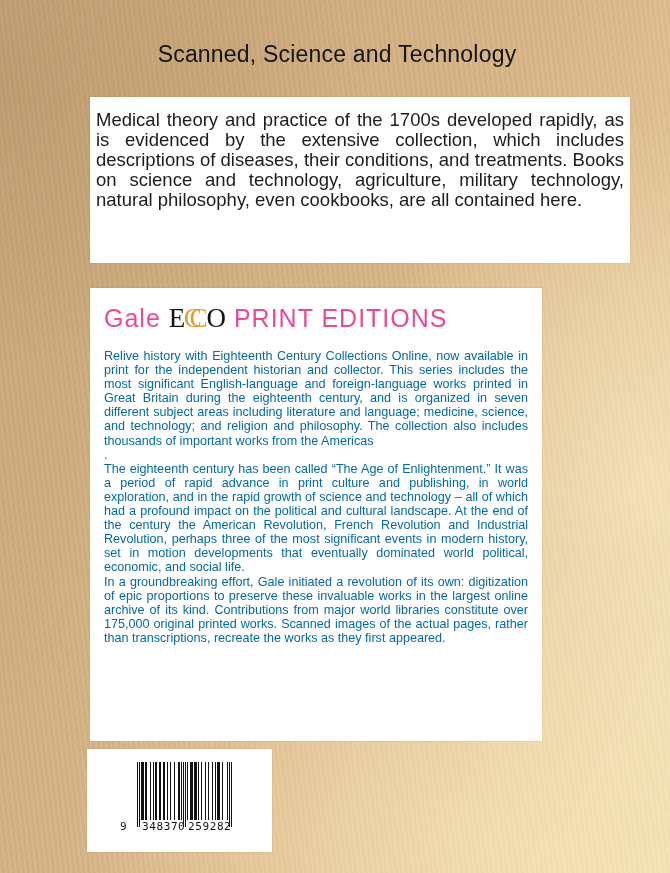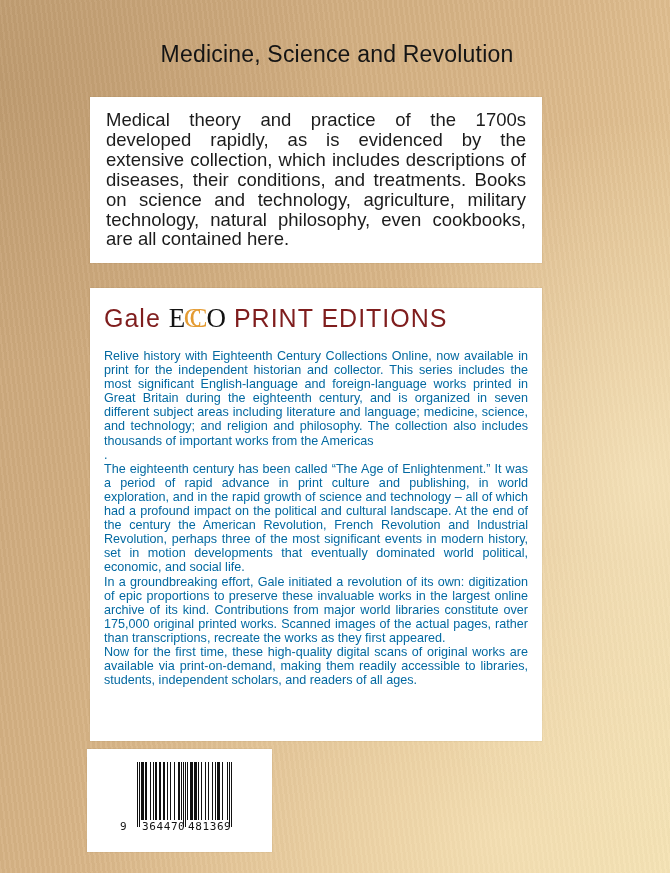--- a/index.html
+++ b/index.html
@@ -22,29 +22,29 @@
     font-size:23px; letter-spacing:0.2px;
     color:#141414;
   }
   .whitebox {
     position:absolute;
     background:#ffffff;
     box-sizing:border-box;
     overflow:hidden;
     box-shadow:0 0 1px rgba(90,60,20,0.25);
   }
-  .summary-box { left:90px; top:97px; width:452px; height:166px; padding:13px 16px; }
+  .summary-box { left:90px; top:97px; width:540px; height:166px; padding:13px 6px; }
   .summary-text {
     font-size:18.5px; line-height:19.9px;
     text-align:justify; color:#1c1c1c;
   }
   .publisher-box { left:90px; top:288px; width:452px; height:453px; padding:12px 14px; }
   .brand-line { margin:3px 0 15px 0; white-space:nowrap; }
   .brand-sans {
-    font-size:25px; color:#7f1d1d; letter-spacing:1px; font-weight:500;text-align:right;
+    font-size:25px; color:#ec4899; letter-spacing:1px; font-weight:500;text-align:right;
   }
   .brand-serif {
     font-family:"Liberation Serif", serif;
     font-size:27px; color:#131313; letter-spacing:0;
   }
   .brand-gold { color:#e49b32; }
   .brand-c1 { margin-left:-0.06em; }
   .brand-c2 { margin-left:-0.45em; }
   .brand-o  { margin-left:-0.04em; }
   .pub-para {
@@ -69,35 +69,34 @@
   }
   .bc-lead   { left:33px; }
   .bc-group1 { left:55px; }
   .bc-group2 { left:101px; }
 </style>
 </head>
 <body>
 
 <div class="cover">
 
-  <div class="page-title">Medicine, Science and Revolution</div>
+  <div class="page-title">Scanned, Science and Technology</div>
 
   <div class="whitebox summary-box">
     <div class="summary-text">Medical theory and practice of the 1700s developed rapidly, as is evidenced by the extensive collection, which includes descriptions of diseases, their conditions, and treatments. Books on science and technology, agriculture, military technology, natural philosophy, even cookbooks, are all contained here.</div>
   </div>
 
   <div class="whitebox publisher-box">
     <div class="brand-line">
       <span class="brand-sans">Gale </span><span class="brand-serif">E</span><span class="brand-serif brand-gold brand-c1">C</span><span class="brand-serif brand-gold brand-c2">C</span><span class="brand-serif brand-o">O</span><span class="brand-sans"> PRINT EDITIONS</span>
     </div>
     <p class="pub-para">Relive history with Eighteenth Century Collections Online, now available in print for the independent historian and collector. This series includes the most significant English-language and foreign-language works printed in Great Britain during the eighteenth century, and is organized in seven different subject areas including literature and language; medicine, science, and technology; and religion and philosophy. The collection also includes thousands of important works from the Americas</p>
     <p class="pub-para dot-line">.</p>
     <p class="pub-para">The eighteenth century has been called “The Age of Enlightenment.” It was a period of rapid advance in print culture and publishing, in world exploration, and in the rapid growth of science and technology – all of which had a profound impact on the political and cultural landscape. At the end of the century the American Revolution, French Revolution and Industrial Revolution, perhaps three of the most significant events in modern history, set in motion developments that eventually dominated world political, economic, and social life.</p>
     <p class="pub-para para-gap">In a groundbreaking effort, Gale initiated a revolution of its own: digitization of epic proportions to preserve these invaluable works in the largest online archive of its kind. Contributions from major world libraries constitute over 175,000 original printed works. Scanned images of the actual pages, rather than transcriptions, recreate the works as they first appeared.</p>
-    <p class="pub-para para-gap">Now for the first time, these high-quality digital scans of original works are available via print-on-demand, making them readily accessible to libraries, students, independent scholars, and readers of all ages.</p>
   </div>
 
   <div class="whitebox barcode-box">
     <div class="barcode-bars" id="barcode-bars">
         <div class="m bar tall"></div>
         <div class="m space tall"></div>
         <div class="m bar tall"></div>
         <div class="m space"></div>
         <div class="m bar"></div>
         <div class="m bar"></div>
@@ -185,17 +184,17 @@
         <div class="m space"></div>
         <div class="m space"></div>
         <div class="m space"></div>
         <div class="m bar"></div>
         <div class="m space"></div>
         <div class="m bar tall"></div>
         <div class="m space tall"></div>
         <div class="m bar tall"></div>
       </div>
     <span class="bc-digit bc-lead">9</span>
-    <span class="bc-digit bc-group1">364470</span>
-    <span class="bc-digit bc-group2">481369</span>
+    <span class="bc-digit bc-group1">348370</span>
+    <span class="bc-digit bc-group2">259282</span>
   </div>
 
 </div>
 
 </body></html>

